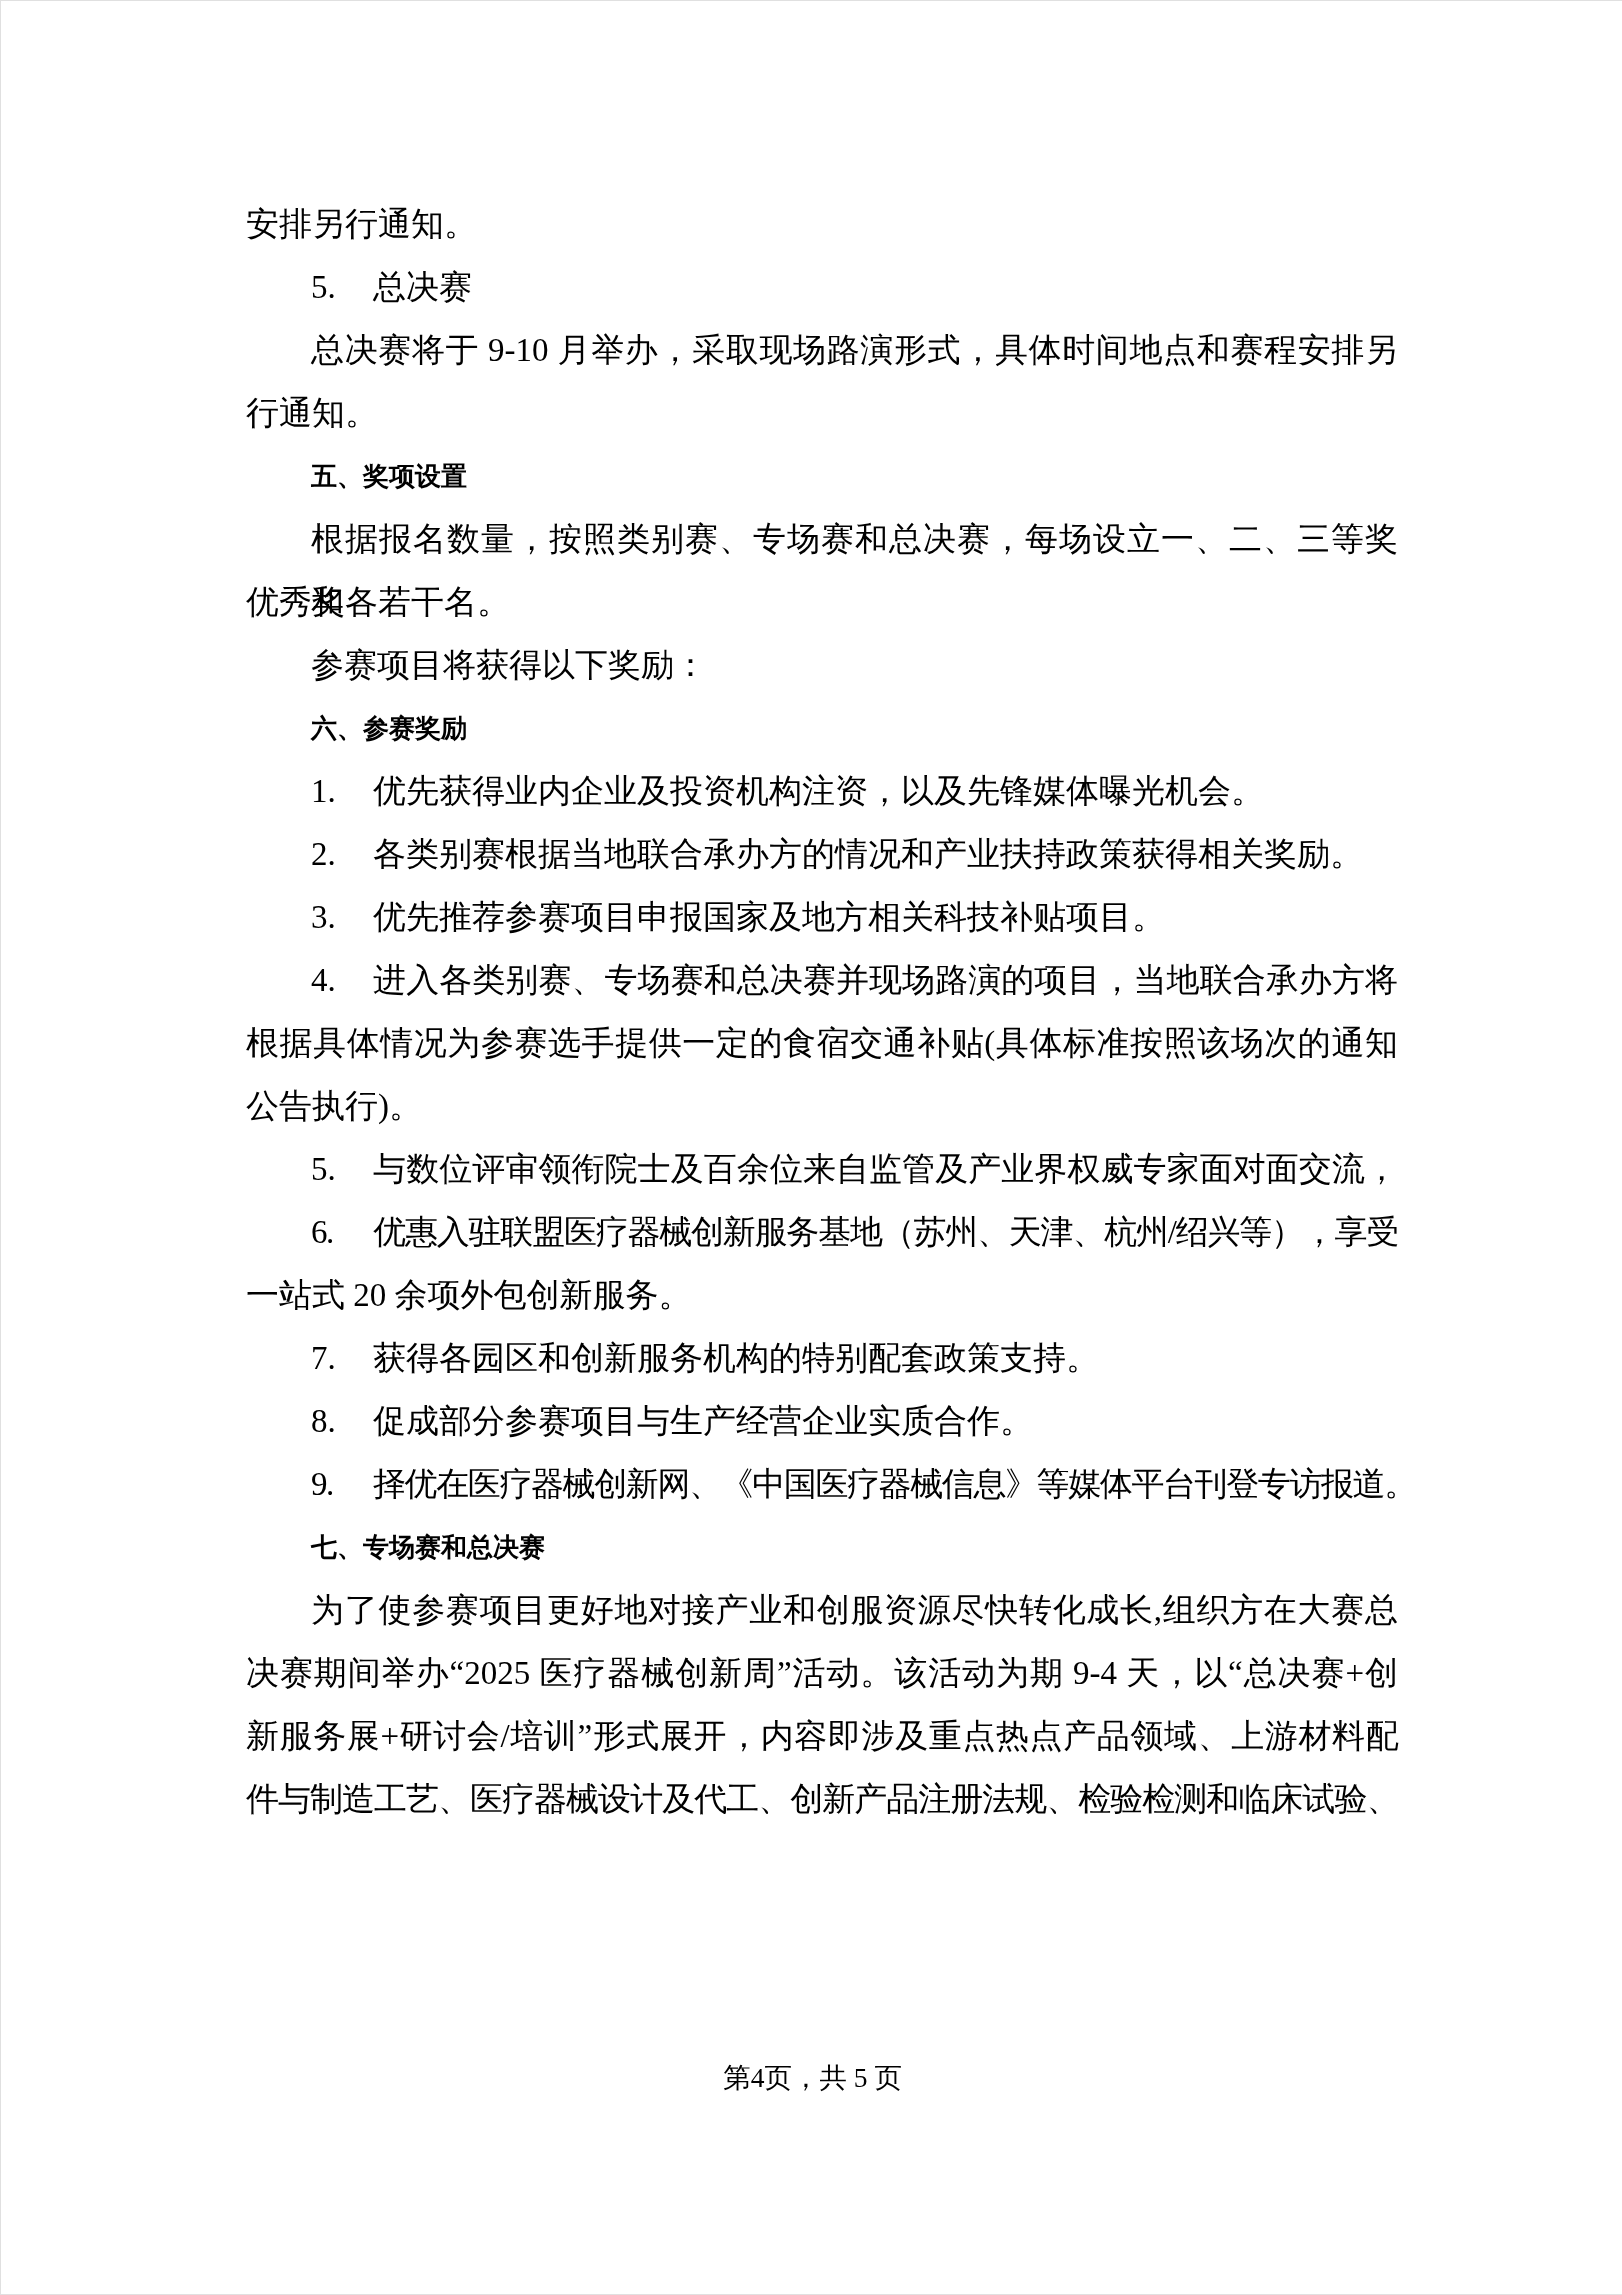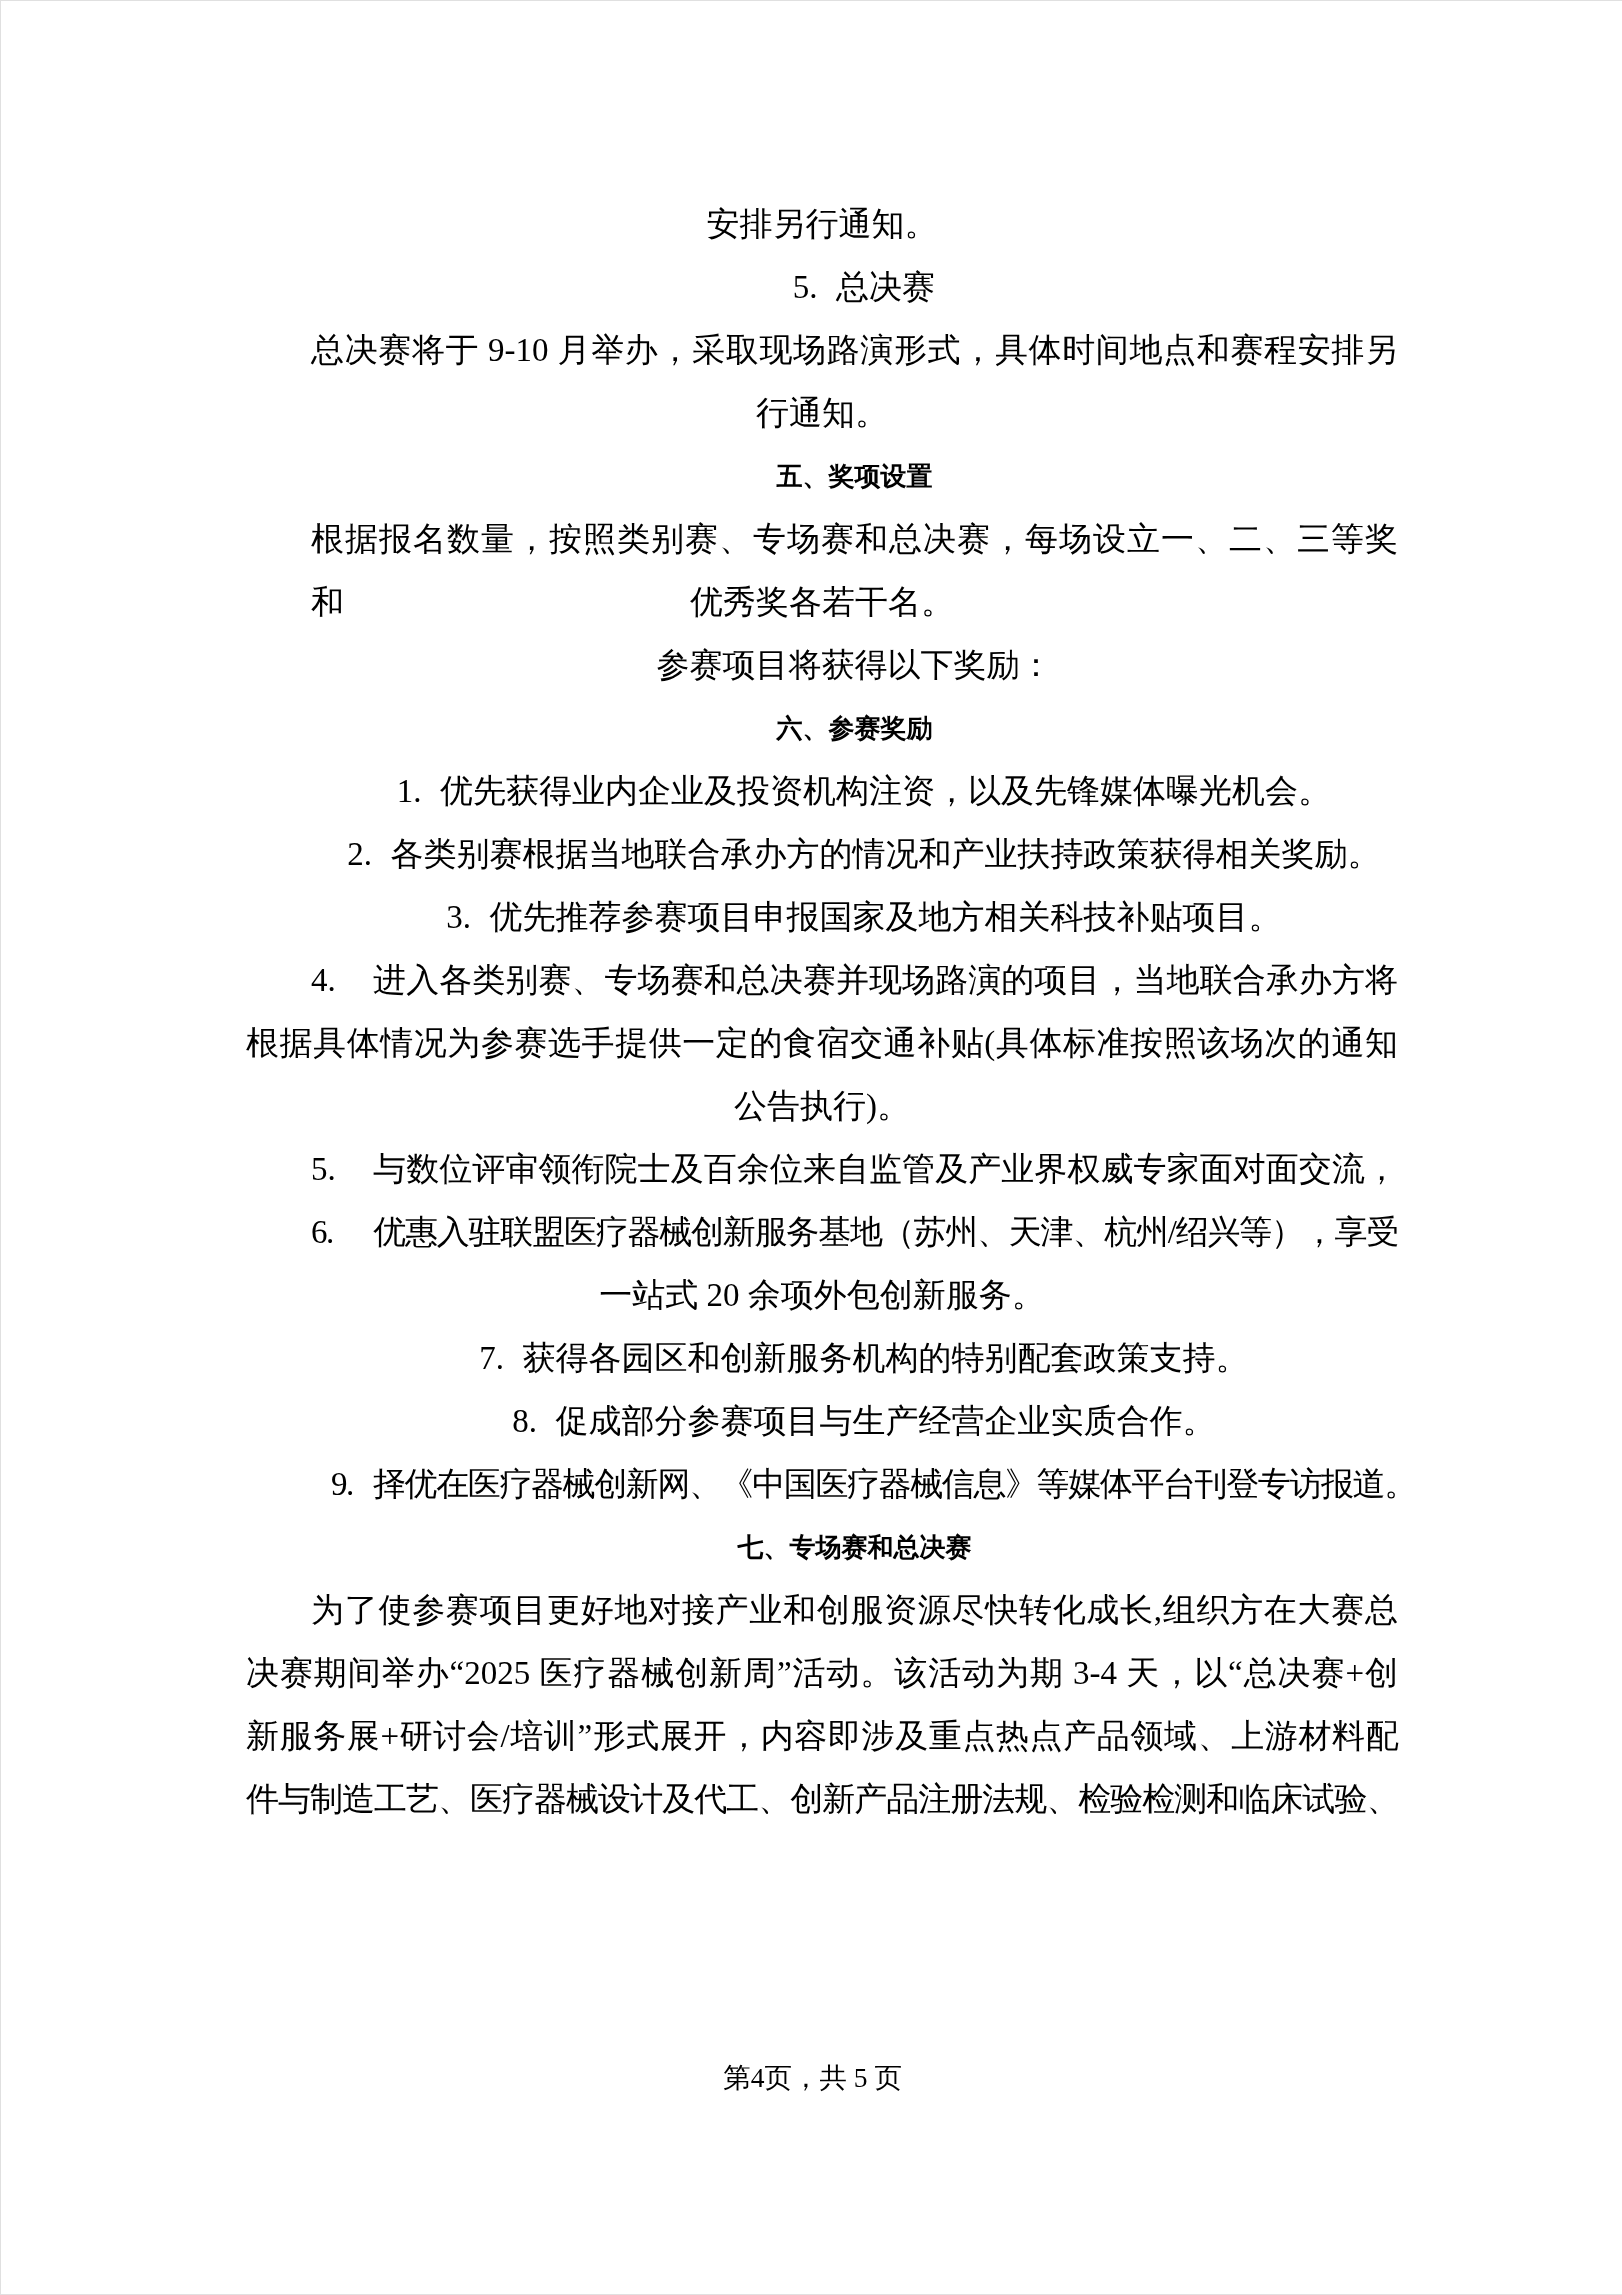--- a/index.html
+++ b/index.html
@@ -18,21 +18,21 @@
     position: absolute;
     top: 192px;
     left: 245px;
     width: 1152px;
   }
   .line {
     height: 63px;
     line-height: 63px;
     font-size: 33px;
     white-space: nowrap;
-    text-align: center;
+    text-align: left;
   }
   .indent { padding-left: 65px; }
   .just {
     white-space: normal;
     text-align: justify;
     text-align-last: justify;
     text-justify: inter-character;
   }
   .heading {
     font-family: "Liberation Sans", "DejaVu Sans", sans-serif;
@@ -99,21 +99,21 @@
     <div class="line indent"><span class="num">7.</span><span>获得各园区和创新服务机构的特别配套政策支持。</span></div>
 
     <div class="line indent"><span class="num">8.</span><span>促成部分参赛项目与生产经营企业实质合作。</span></div>
 
     <div class="line indent ls2"><span class="num">9.</span><span>择优在医疗器械创新网、《中国医疗器械信息》等媒体平台刊登专访报道。</span></div>
 
 
     <div class="line indent heading">七、专场赛和总决赛</div>
 
     <div class="line indent just">为了使参赛项目更好地对接产业和创服资源尽快转化成长,组织方在大赛总</div>
-    <div class="line just">决赛期间举办“2025 医疗器械创新周”活动。该活动为期 3-4 天，以“总决赛+创</div>
+    <div class="line just">决赛期间举办“2025 医疗器械创新周”活动。该活动为期 9-4 天，以“总决赛+创</div>
     <div class="line just ls1">新服务展+研讨会/培训”形式展开，内容即涉及重点热点产品领域、上游材料配</div>
     <div class="line just ls2">件与制造工艺、医疗器械设计及代工、创新产品注册法规、检验检测和临床试验、</div>
 
   </div>
 
   <div class="footer">
     <span>第4页，共 5 页</span>
   </div>
 </div>
 

